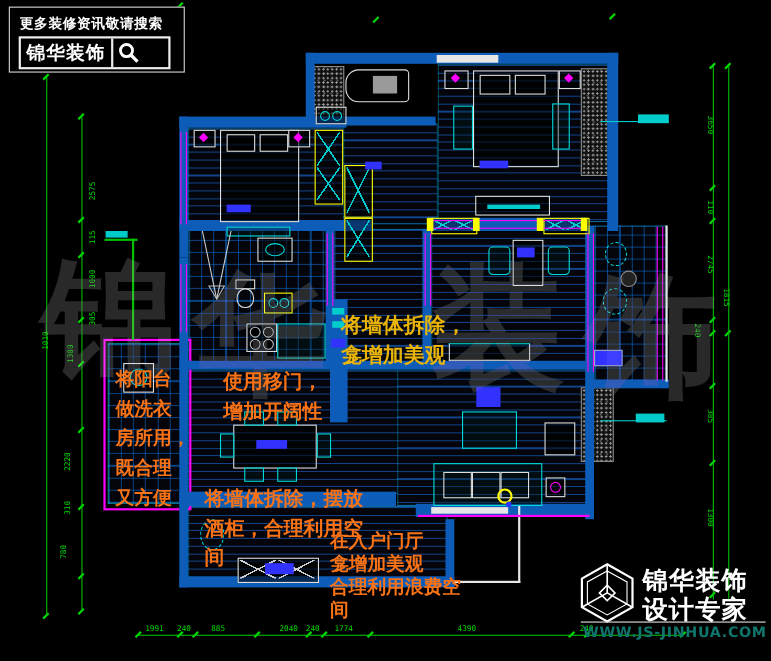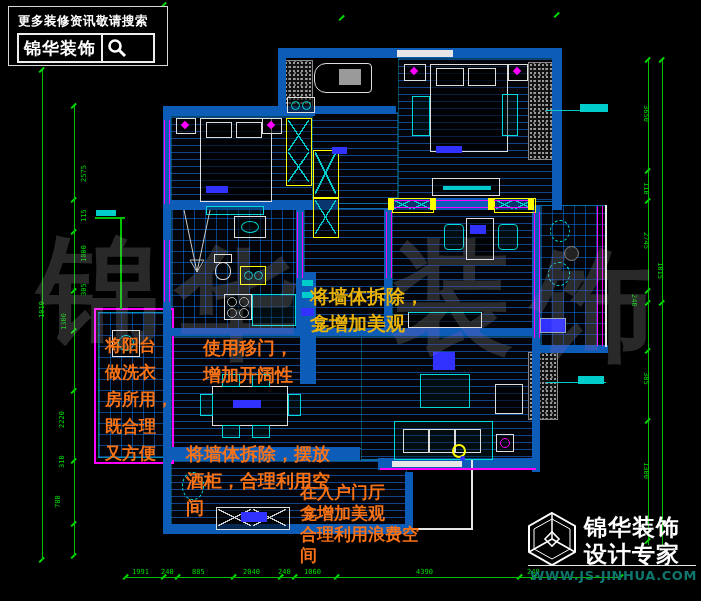--- a/index.html
+++ b/index.html
@@ -262,23 +262,23 @@
     <div class="tick" style="left:230px;top:576px;"></div>
   <div class="tick" style="left:277px;top:576px;"></div>
     <div class="tick" style="left:291px;top:576px;"></div>
   <div class="tick" style="left:333px;top:576px;"></div>
     <div class="tick" style="left:516px;top:576px;"></div>
   <div class="tick" style="left:530px;top:576px;"></div>
     <div class="tick" style="left:617px;top:576px;"></div>
   <span class="dim" style="left:132px;top:568px;">1991</span>
   <span class="dim" style="left:161px;top:568px;">240</span>
   <span class="dim" style="left:192px;top:568px;">885</span>
-  <span class="dim" style="left:243px;top:568px;">2040</span>
+  <span class="dim" style="left:254px;top:568px;">2040</span>
   <span class="dim" style="left:278px;top:568px;">240</span>
-  <span class="dim" style="left:304px;top:568px;">1060</span>
+  <span class="dim" style="left:304px;top:568px;">1774</span>
   <span class="dim" style="left:416px;top:568px;">4390</span>
   <span class="dim" style="left:527px;top:568px;">240</span>
 
   <div class="dimline z5" style="left:42px;top:70px;width:1px;height:490px;"></div>
   <div class="dimline z5" style="left:74px;top:106px;width:1px;height:450px;"></div>
   <div class="tick" style="left:70px;top:105px;"></div>
     <div class="tick" style="left:70px;top:199px;"></div>
   <div class="tick" style="left:70px;top:231px;"></div>
     <div class="tick" style="left:70px;top:290px;"></div>
   <div class="tick" style="left:70px;top:330px;"></div>

